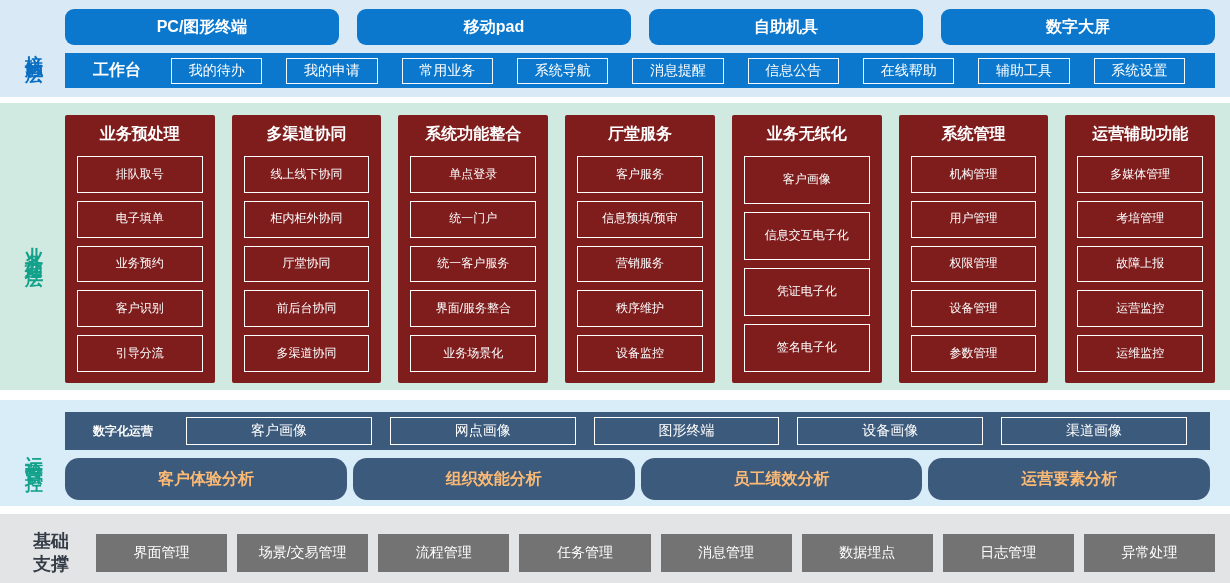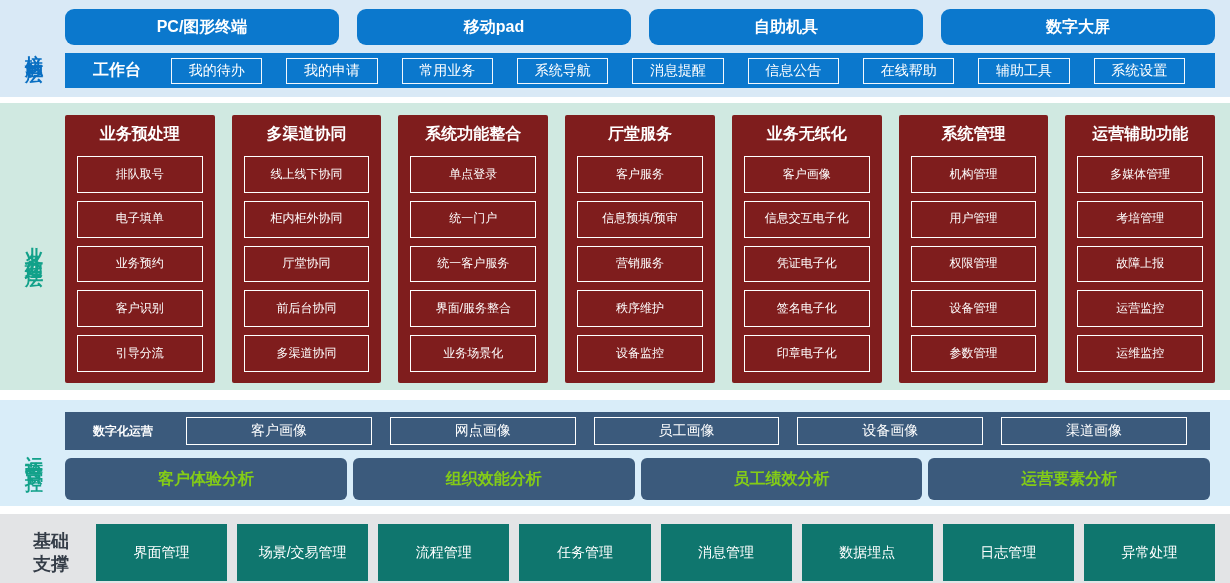--- a/index.html
+++ b/index.html
@@ -36,30 +36,30 @@
               display:flex; align-items:center; justify-content:center; text-align:center;
               line-height:1.15; padding:1px 12px; cursor:pointer; }
 
   
   .band-ops { height:106px; background:#d9edf9; margin-bottom:8px; padding:12px 20px 0 65px; }
   .digi-bar { height:38px; background:#3b5a7c; display:flex; align-items:center; padding:0 14px 0 28px; }
   .digi-label { color:#fff; font-weight:bold; font-size:12px; margin-right:24px; white-space:nowrap; }
   .digi-item { flex:1; margin:0 9px; height:28px; border:1px solid #fff; color:#fff; font-size:14px;
                display:flex; align-items:center; justify-content:center; cursor:pointer; }
   .ana-row { margin-top:8px; display:flex; gap:6px; height:42px; }
-  .ana-box { flex:1; background:#3b5a7c; border-radius:6px; color:#84cc16; font-weight:bold;
+  .ana-box { flex:1; background:#3b5a7c; border-radius:14px; color:#fdba74; font-weight:bold;
              font-size:16px; display:flex; align-items:center; justify-content:center; cursor:pointer; }
 
   
   .band-foundation { height:69px; background:#e3e4e6; display:flex; align-items:center;
                      padding:8px 15px 0 33px; }
   .f-label { width:40px; color:#343c47; font-weight:bold; font-size:18px; line-height:1.25;
              word-break:break-all; margin-right:23px; flex:0 0 auto; }
   .f-boxes { display:flex; gap:10px; flex:1; }
-  .f-box { flex:1; height:57px; background:#0f766e; color:#fff; font-size:14px;
+  .f-box { flex:1; height:38px; background:#737373; color:#fff; font-size:14px;
            display:flex; align-items:center; justify-content:center; white-space:nowrap; cursor:pointer; }
 </style>
 </head>
 <body>
 
 <div class="stage">
 
   <section class="band band-contact">
     <div class="vlabel vl-blue">接触层</div>
     <div class="term-row">
@@ -121,21 +121,20 @@
         <div class="col-item">秩序维护</div>
         <div class="col-item">设备监控</div>
       </div>
 
       <div class="col">
         <div class="col-title">业务无纸化</div>
         <div class="col-item">客户画像</div>
         <div class="col-item">信息交互电子化</div>
         <div class="col-item">凭证电子化</div>
         <div class="col-item">签名电子化</div>
-        <div class="col-item">印章电子化</div>
       </div>
 
 
       <div class="col">
         <div class="col-title">系统管理</div>
         <div class="col-item">机构管理</div>
         <div class="col-item">用户管理</div>
         <div class="col-item">权限管理</div>
         <div class="col-item">设备管理</div>
         <div class="col-item">参数管理</div>
@@ -152,21 +151,21 @@
 
     </div>
   </section>
 
   <section class="band band-ops">
     <div class="vlabel vl-teal">运营管控</div>
     <div class="digi-bar">
       <span class="digi-label">数字化运营</span>
       <div class="digi-item">客户画像</div>
       <div class="digi-item">网点画像</div>
-      <div class="digi-item">员工画像</div>
+      <div class="digi-item">图形终端</div>
       <div class="digi-item">设备画像</div>
       <div class="digi-item">渠道画像</div>
     </div>
     <div class="ana-row">
       <div class="ana-box">客户体验分析</div>
       <div class="ana-box">组织效能分析</div>
       <div class="ana-box">员工绩效分析</div>
       <div class="ana-box">运营要素分析</div>
     </div>
   </section>

